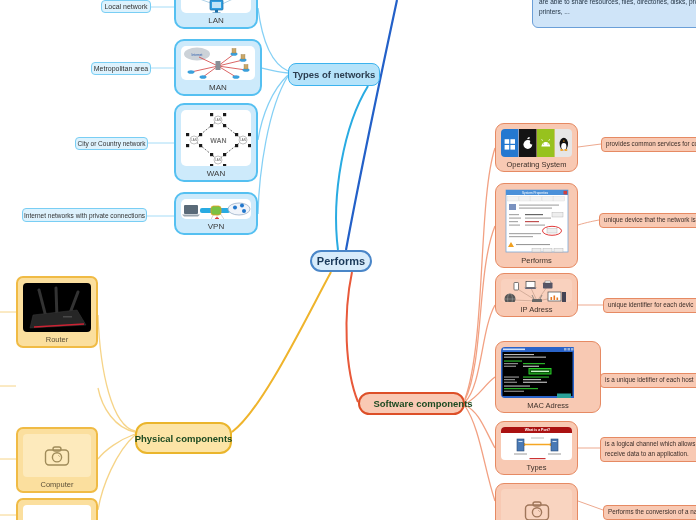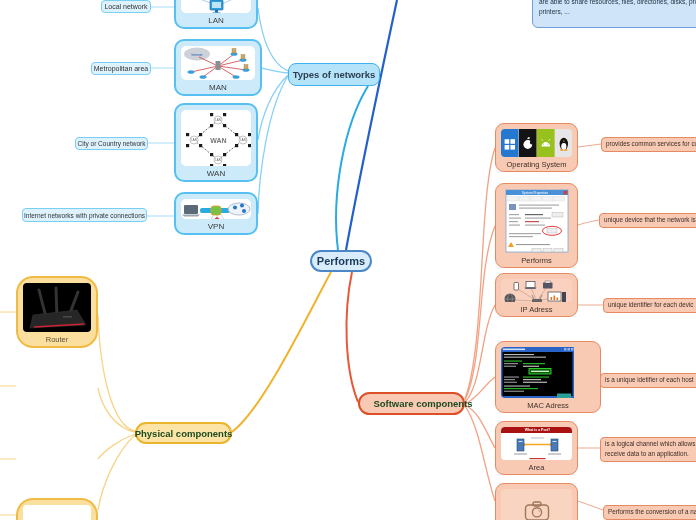--- a/index.html
+++ b/index.html
@@ -14,21 +14,21 @@
   
   .blabel{background:#ddf2fd;border:1px solid #79cef4;border-radius:4px;color:#333;
           display:flex;align-items:center;justify-content:center;white-space:nowrap;font-size:6.5px;}
   
   .snode{background:#f8c9b3;border:1.5px solid #e68a63;border-radius:9px;}
   .snode .img{position:absolute;left:5px;right:5px;top:5px;bottom:14px;border-radius:4px;overflow:hidden;}
   .snode .nlabel{color:#3f322b;font-size:7.5px;}
   .sann{background:#f8c9b3;border:1px solid #e68a63;border-radius:4px;color:#3a2d28;
         font-size:6.3px;line-height:1.6;padding:1px 4px;white-space:nowrap;}
   
-  .ynode{background:#fbdf9e;border:2px solid #f0bb45;border-radius:17px;}
+  .ynode{background:#fbdf9e;border:2px solid #f0bb45;border-radius:7px;}
   .ynode .img{position:absolute;left:5px;right:5px;top:5px;bottom:14px;border-radius:4px;overflow:hidden;}
   .ynode .nlabel{color:#5c5038;font-size:7.5px;}
   
   .pill{display:flex;align-items:center;justify-content:center;white-space:nowrap;}
   .pill-types{background:#b5e3fa;border:1.5px solid #3cb3ee;border-radius:8px;color:#2c3e50;font-size:9.5px;font-weight:600;}
   .pill-root{background:#d8ecfb;border:2px solid #4a86c8;border-radius:12px;color:#1b3a5a;font-size:11px;font-weight:bold;}
   .pill-sw{background:#f9c9b4;border:2px solid #dd4f28;border-radius:12px;color:#1c4a21;font-size:9.5px;font-weight:bold;padding-left:23px;}
   .pill-ph{background:#fce4a6;border:2px solid #eab52c;border-radius:12px;color:#1c4a21;font-size:9.5px;font-weight:bold;}
   
   .note{background:#cfe4f8;border:1.5px solid #6b9fd8;border-radius:6px;color:#223344;
@@ -421,21 +421,21 @@
         <rect x="16" y="12" width="7" height="12" fill="#4a7ab5" stroke="#2a4a75" stroke-width="0.6"></rect>
         <rect x="50" y="12" width="7" height="12" fill="#4a7ab5" stroke="#2a4a75" stroke-width="0.6"></rect>
         <rect x="17.5" y="14" width="4" height="1" fill="#cfe0f0"></rect>
           <rect x="51.5" y="14" width="4" height="1" fill="#cfe0f0"></rect>
         <rect x="13" y="26.5" width="13" height="1" fill="#999"></rect>
           <rect x="47" y="26.5" width="13" height="1" fill="#999"></rect>
         <rect x="30" y="10.5" width="13" height="1" fill="#bbb"></rect>
         <rect x="28.5" y="31" width="16" height="1.2" fill="#cc3333"></rect>
       </svg>
     </div>
-    <div class="nlabel">Area</div>
+    <div class="nlabel">Types</div>
   </div>
   <div class="abs sann" style="left:600px;top:437px;width:136px;height:25px;">
     <div>is a logical channel which allows</div>
     <div>receive data to an application.</div>
   </div>
 
   <div class="abs snode" style="left:495px;top:483px;width:83px;height:55px;">
     <div class="img" style="background:#f9d4c0;bottom:5px;">
       <div class="camwrap">
         <svg width="26" height="22" viewBox="0 0 26 22" style="color:#a0765a;">
@@ -444,39 +444,52 @@
           <circle cx="13" cy="12.3" r="4.6" fill="none" stroke="currentColor" stroke-width="1.4"></circle>
           <path d="M14.5,10.5 a2.6,2.6 0 0 1 1,1" stroke="currentColor" stroke-width="0.9" fill="none"></path>
         </svg>
       </div>
     </div>
   </div>
   <div class="abs sann" style="left:603px;top:505px;width:130px;height:15px;">
     <span>Performs the conversion of a na</span>
   </div>
 
-  <div class="abs pill pill-ph" style="left:135px;top:422px;width:97px;height:22px;">
+  <div class="abs pill pill-ph" style="left:135px;top:422px;width:97px;height:32px;">
     <span>Physical components</span>
   </div>
 
   <div class="abs ynode" style="left:16px;top:276px;width:82px;height:72px;">
     <div class="img" style="background:#000;">
       <svg width="72" height="53" viewBox="0 0 72 53">
         <g stroke="#333" stroke-width="3" stroke-linecap="round">
           <line x1="24" y1="38" x2="16" y2="7"></line>
             <line x1="34" y1="36" x2="33" y2="5"></line>
             <line x1="44" y1="38" x2="55" y2="9"></line>
         </g>
         <polygon points="10,32 54,27 63,42 7,45" fill="#262626" stroke="#3a3a3a" stroke-width="0.5"></polygon>
         <path d="M11,44 L61,41" stroke="#cc2233" stroke-width="1.3" fill="none"></path>
         <rect x="40" y="33" width="9" height="1.5" fill="#4a4a4a"></rect>
       </svg>
     </div>
     <div class="nlabel">Router</div>
   </div>
 
 
+  <div class="abs ynode" style="left:16px;top:427px;width:82px;height:66px;">
+    <div class="img" style="background:#fdeabc;">
+      <div class="camwrap">
+        <svg width="26" height="22" viewBox="0 0 26 22" style="color:#a08c5a;">
+          <rect x="1.5" y="5" width="23" height="15" rx="3.5" fill="none" stroke="currentColor" stroke-width="1.4"></rect>
+          <rect x="9" y="2" width="8" height="4" rx="2" fill="none" stroke="currentColor" stroke-width="1.4"></rect>
+          <circle cx="13" cy="12.3" r="4.6" fill="none" stroke="currentColor" stroke-width="1.4"></circle>
+          <path d="M14.5,10.5 a2.6,2.6 0 0 1 1,1" stroke="currentColor" stroke-width="0.9" fill="none"></path>
+        </svg>
+      </div>
+    </div>
+    <div class="nlabel">Computer</div>
+  </div>
 
   <div class="abs ynode" style="left:16px;top:498px;width:82px;height:60px;">
     <div class="img" style="background:#fff;"></div>
   </div>
 
 </div>
 
 </body></html>

